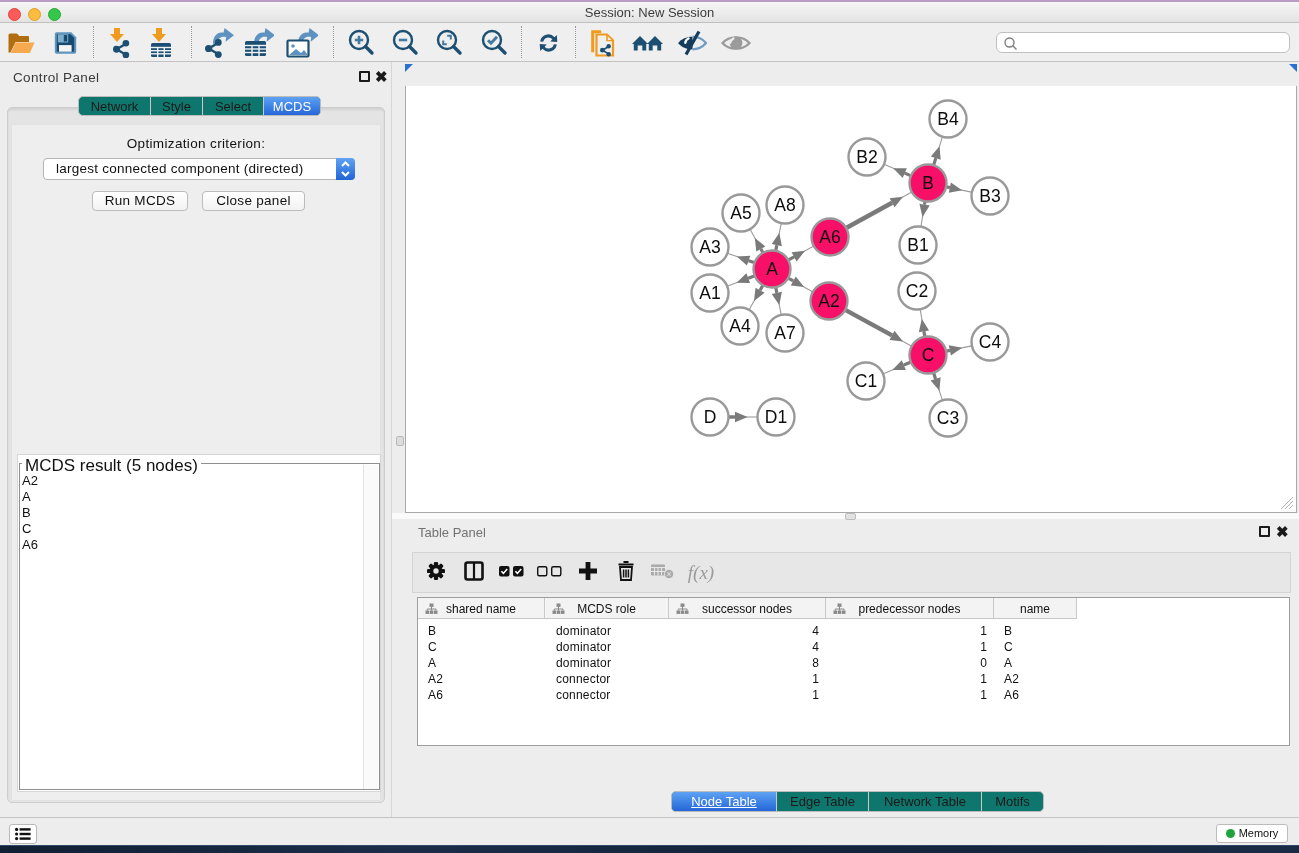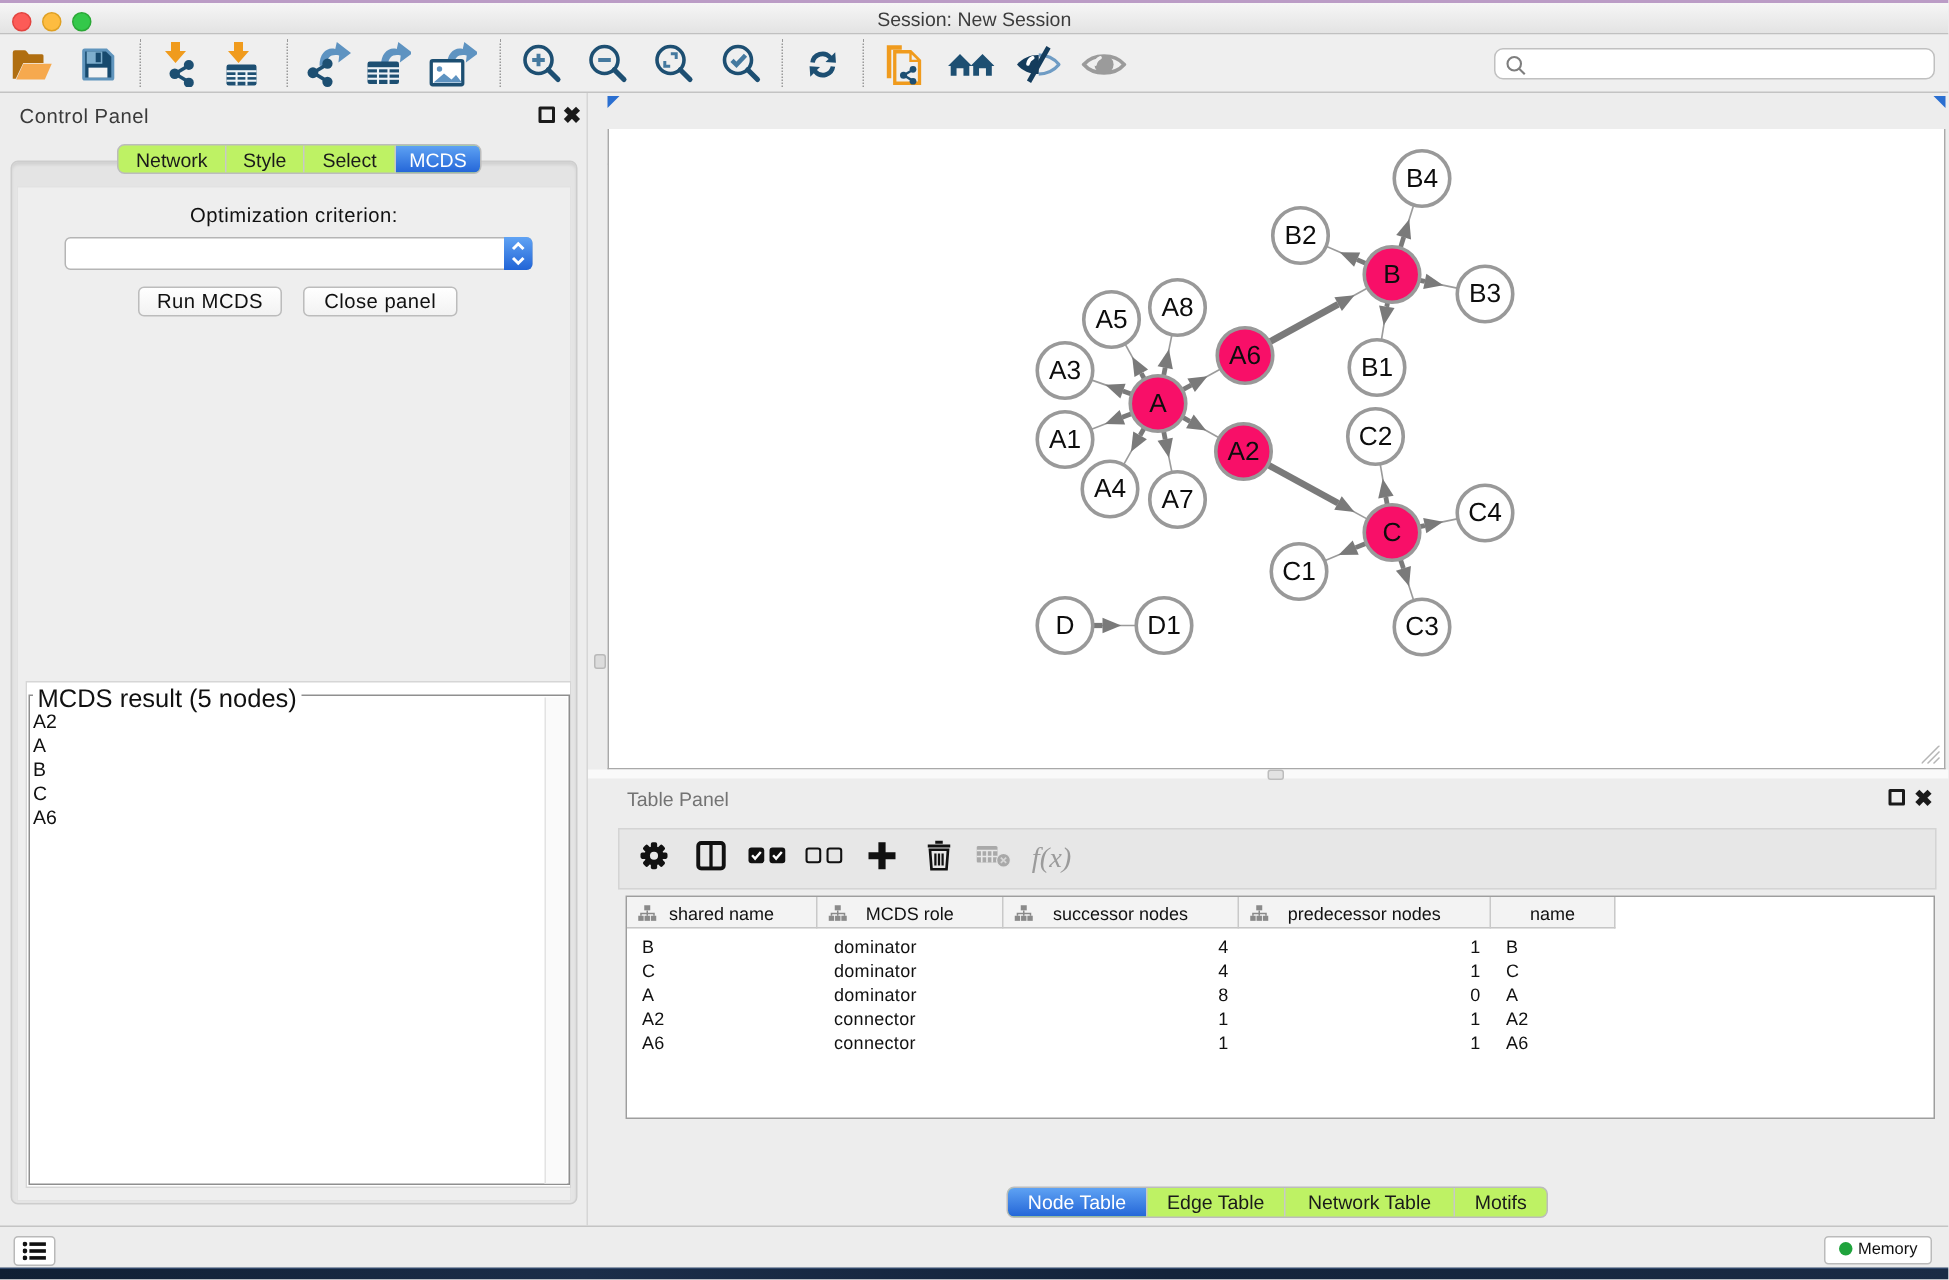--- a/index.html
+++ b/index.html
@@ -15,21 +15,21 @@
 .ticon svg { display:block; }
 .tsep { position:absolute; top:3px; height:32px; width:0; border-left:1px dotted #9a9a9a; }
 #search { position:absolute; left:996px; top:9px; width:294px; height:21px; background:#fff; border:1px solid #c0c0c0; border-radius:6px; }
 #search svg { position:absolute; left:6px; top:3px; }
 
 
 #cp-title { left:13px; top:70px; font-size:13.5px; letter-spacing:0.35px; color:#3a3a3a; }
 .wbtn { position:absolute; font-size:12px; color:#1a1a1a; }
 #cp-box { left:7px; top:107px; width:378px; height:696px; background:#e4e4e4; border:1px solid #cdcdcd; border-radius:5px; box-shadow:inset 0 2px 2px rgba(0,0,0,0.08); }
 #cp-inner { left:11px; top:124px; width:370px; height:677px; background:#eeeeee; border:1px solid #e2e2e2; }
-.seg { position:absolute; display:flex; background:#bef264; border:1px solid #bcbcbc; border-radius:5px; overflow:hidden; }
+.seg { position:absolute; display:flex; background:#0f766e; border:1px solid #bcbcbc; border-radius:5px; overflow:hidden; }
 .seg div { font-size:13px; color:#1a1a1a; text-align:center; line-height:19px; border-left:1px solid #c8c8c8; }
 .seg div:first-child { border-left:none; }
 .seg div.sel { background:linear-gradient(#5ea2f3,#2466d8); color:#fff; }
 #cp-tabs { left:78px; top:96px; height:20px; }
 #cp-tabs div { height:18px; }
 #opt-label { left:0px; top:136px; width:392px; text-align:center; font-size:13.5px; letter-spacing:0.35px; color:#111; }
 #combo { left:43px; top:158px; width:312px; height:22px; background:#fff; border:1px solid #b5b5b5; border-radius:4px; }
 #combo .txt { position:absolute; left:12px; right:18px; top:0; text-align:left; font-size:13.5px; letter-spacing:0.25px; color:#111; line-height:20px; }
 #combo .step { position:absolute; right:-1px; top:-1px; width:19px; height:22px; border-radius:0 4px 4px 0; background:linear-gradient(#60a3f4,#2164d6); }
 .btn { position:absolute; height:20px; background:linear-gradient(#ffffff,#f2f2f2); border:1px solid #bcbcbc; border-radius:4px; font-size:13.5px; letter-spacing:0.3px; color:#111; text-align:center; line-height:18px; }
@@ -265,20 +265,21 @@
 <div class="abs" id="cp-box"></div>
 <div class="abs" id="cp-inner"></div>
 <div class="seg" id="cp-tabs">
   <div style="width:71px;">Network</div>
   <div style="width:52px;">Style</div>
   <div style="width:61px;">Select</div>
   <div class="sel" style="width:57px;">MCDS</div>
 </div>
 <div class="abs" id="opt-label">Optimization criterion:</div>
 <div class="abs" id="combo">
+  <div class="txt">largest connected component (directed)</div>
   <div class="step"><svg width="19" height="22" viewBox="0 0 19 22">
         <path d="M6 8 l3.5 -3.5 l3.5 3.5" fill="none" stroke="#fff" stroke-width="2"></path>
         <path d="M6 14 l3.5 3.5 l3.5 -3.5" fill="none" stroke="#fff" stroke-width="2"></path>
       </svg></div>
 </div>
 <div class="btn" style="left:92px;top:191px;width:96px;">Run MCDS</div>
 <div class="btn" style="left:202px;top:191px;width:103px;">Close panel</div>
 <div class="abs" id="mcds-scroll"></div>
 <div class="abs" id="mcds-border"></div>
 <div class="abs" id="mcds-title">MCDS result (5 nodes)</div>
@@ -530,21 +531,21 @@
 <div class="trow" style="left:251px;top:73px;width:150px;text-align:right;">1</div>
 <div class="trow" style="left:408px;top:73px;width:161px;text-align:right;">1</div>
 <div class="trow" style="left:586px;top:73px;">A2</div>
 <div class="trow" style="left:10px;top:89px;">A6</div>
 <div class="trow" style="left:138px;top:89px;">connector</div>
 <div class="trow" style="left:251px;top:89px;width:150px;text-align:right;">1</div>
 <div class="trow" style="left:408px;top:89px;width:161px;text-align:right;">1</div>
 <div class="trow" style="left:586px;top:89px;">A6</div>
 </div>
 <div class="seg" id="tp-tabs">
-  <div class="sel" style="width:92px;">Node Table</div>
+  <div class="sel" style="width:104px;text-decoration:underline;">Node Table</div>
   <div style="width:92px;">Edge Table</div>
   <div style="width:113px;">Network Table</div>
   <div style="width:62px;">Motifs</div>
 </div>
 
 <div class="abs" id="statusbar"></div>
 <div class="abs" id="listbtn"><svg width="16" height="14" viewBox="0 0 16 14" style="margin:2px 0 0 5px;">
       <g fill="#111">
         <circle cx="1.6" cy="2.4" r="1.6"></circle>
         <circle cx="1.6" cy="7" r="1.6"></circle>

